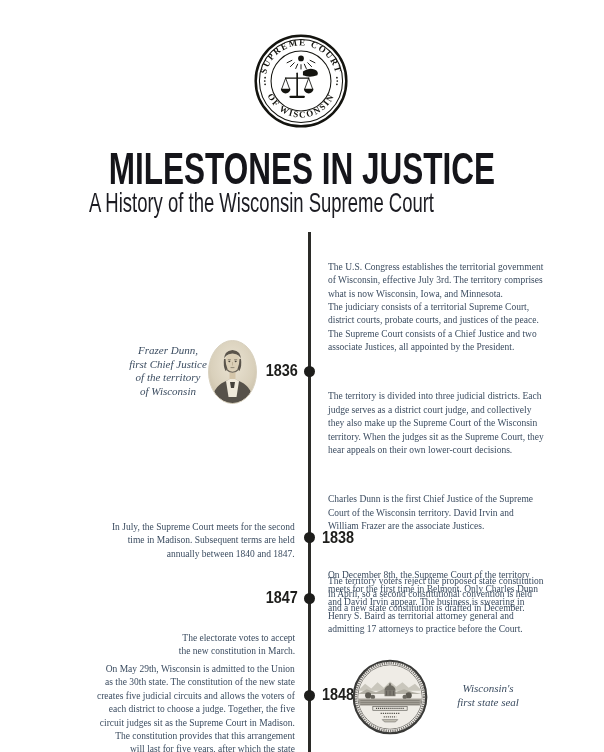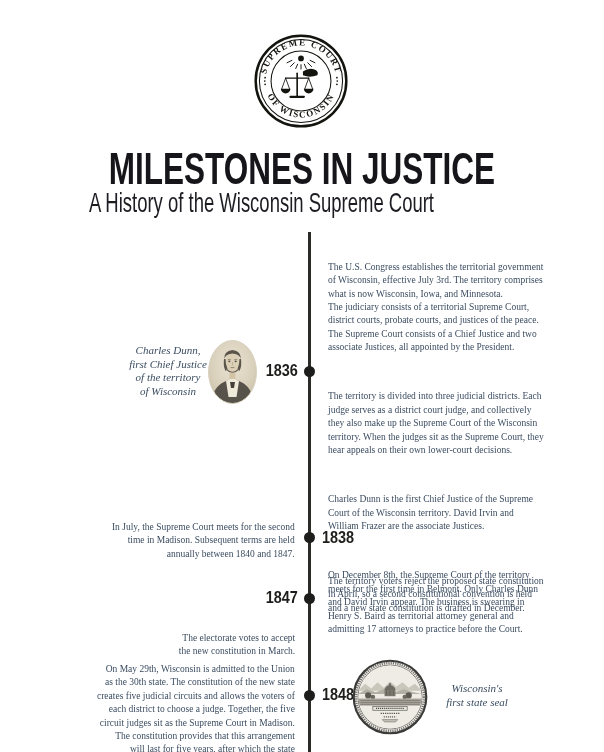--- a/index.html
+++ b/index.html
@@ -134,21 +134,21 @@
     <p>Charles Dunn is the first Chief Justice of the Supreme
 Court of the Wisconsin territory. David Irvin and
 William Frazer are the associate Justices.</p>
     <p>On December 8th, the Supreme Court of the territory
 meets for the first time in Belmont. Only Charles Dunn
 and David Irvin appear. The business is swearing in
 Henry S. Baird as territorial attorney general and
 admitting 17 attorneys to practice before the Court.</p>
   </div>
 
-  <div class="caption" style="left:118px; top:344px; width:100px">Charles Dunn,
+  <div class="caption" style="left:118px; top:344px; width:100px">Frazer Dunn,
 first Chief Justice
 of the territory
 of Wisconsin</div>
 
   <svg class="portrait" viewBox="0 0 49 64" xmlns="http://www.w3.org/2000/svg">
     <defs>
       <radialGradient id="pg" cx="50%" cy="38%" r="75%">
         <stop offset="0%" stop-color="#eae3d3"></stop>
         <stop offset="60%" stop-color="#d9d0bb"></stop>
         <stop offset="100%" stop-color="#bfb49c"></stop>
@@ -226,16 +226,16 @@
         <line x1="12" y1="59.5" x2="88" y2="59.5"></line>
       </g>
       <rect x="28" y="62" width="44" height="5" fill="#e8e5de" stroke="#55534d" stroke-width="0.8"></rect>
       <line x1="32" y1="64.5" x2="68" y2="64.5" stroke="#45433e" stroke-width="1.6" stroke-dasharray="1.4 1.1"></line>
       <line x1="38" y1="71" x2="62" y2="71" stroke="#55534d" stroke-width="1.8" stroke-dasharray="1.6 1.2"></line>
       <line x1="42" y1="75.5" x2="58" y2="75.5" stroke="#55534d" stroke-width="1.6" stroke-dasharray="1.4 1.2"></line>
       <path d="M 40,79 L 60,79 L 57,82 L 43,82 Z" fill="#c7c3b8" stroke="#55534d" stroke-width="0.6"></path>
     </g>
   </svg>
 
-  <div class="caption" style="left:437px; top:682px; width:80px">Wisconsin's
+  <div class="caption" style="left:448px; top:682px; width:80px">Wisconsin's
 first state seal</div>
 
 </div>
 
 </body></html>

